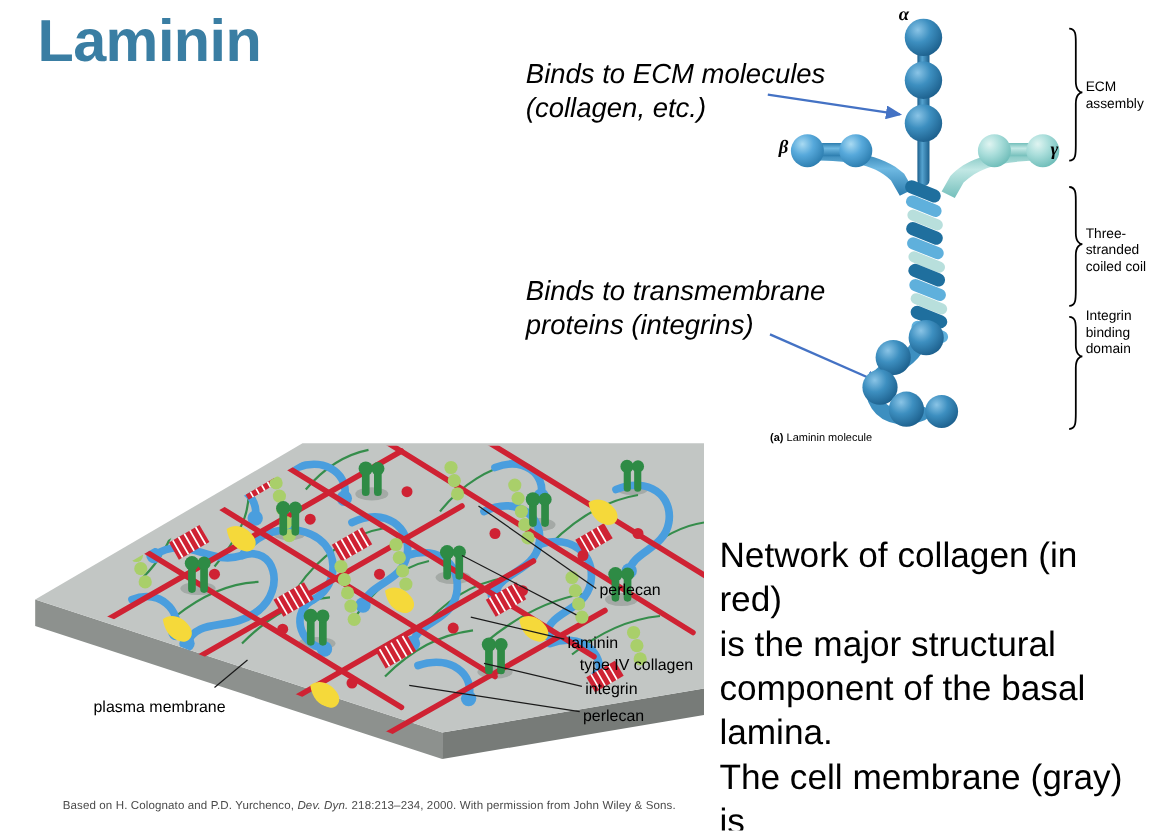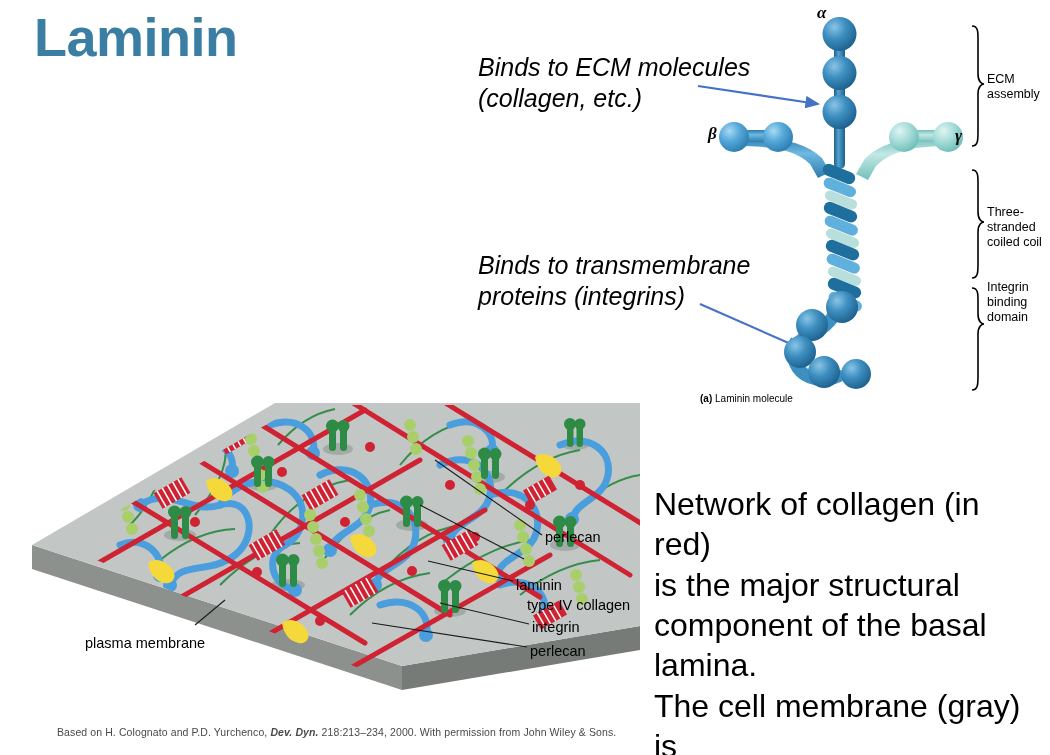--- a/index.html
+++ b/index.html
@@ -28,21 +28,21 @@
   #body-paragraph{
     position:absolute;left:654px;top:484px;width:370px;
     font-size:32px;line-height:1.26;color:#000;white-space:pre-line;
   }
 
   
   #credit{
     position:absolute;left:57px;top:726px;
     font-size:10.5px;color:#4a4a4a;letter-spacing:0.1px;white-space:nowrap;
   }
-  #credit .ital{font-style:italic;font-weight:bold;}
+  #credit .ital{font-style:italic;}
 
   
   #molecule-figure{position:absolute;left:690px;top:0px;width:360px;height:420px;}
   #molecule-svg{position:absolute;left:0;top:0;}
 
   .mol-label{position:absolute;font-size:12.5px;font-weight:normal;color:#000;line-height:1.2;white-space:pre-line;}
   #label-ecm-assembly{left:297px;top:72px;}
   #label-coiled-coil{left:297px;top:205px;}
   #label-integrin-domain{left:297px;top:280px;}
 

